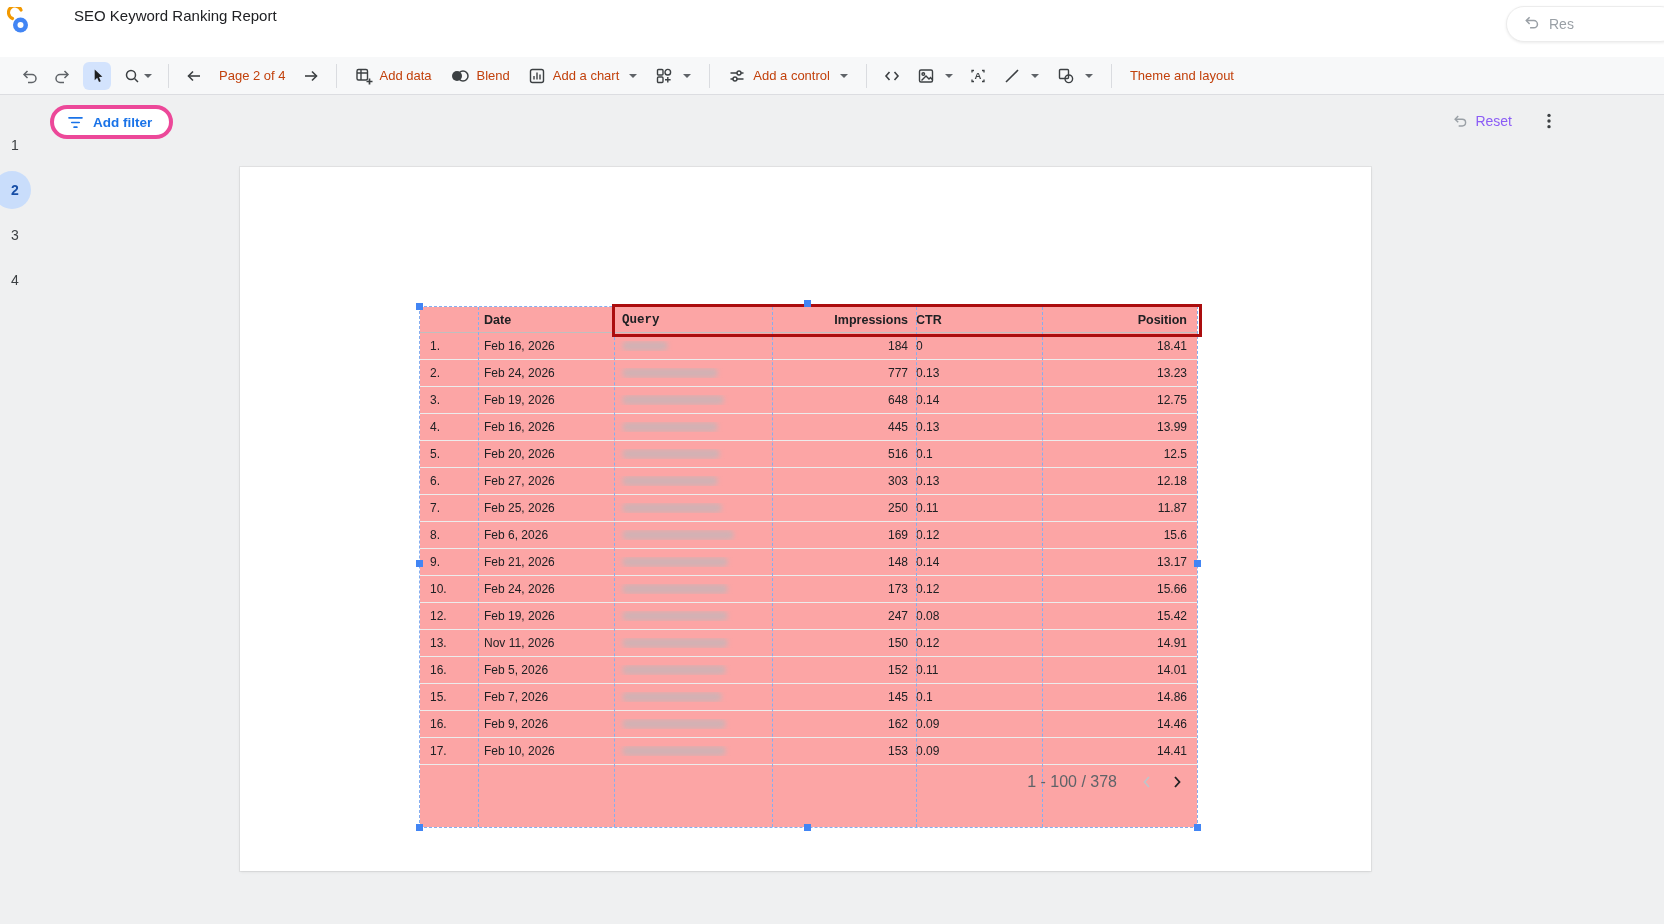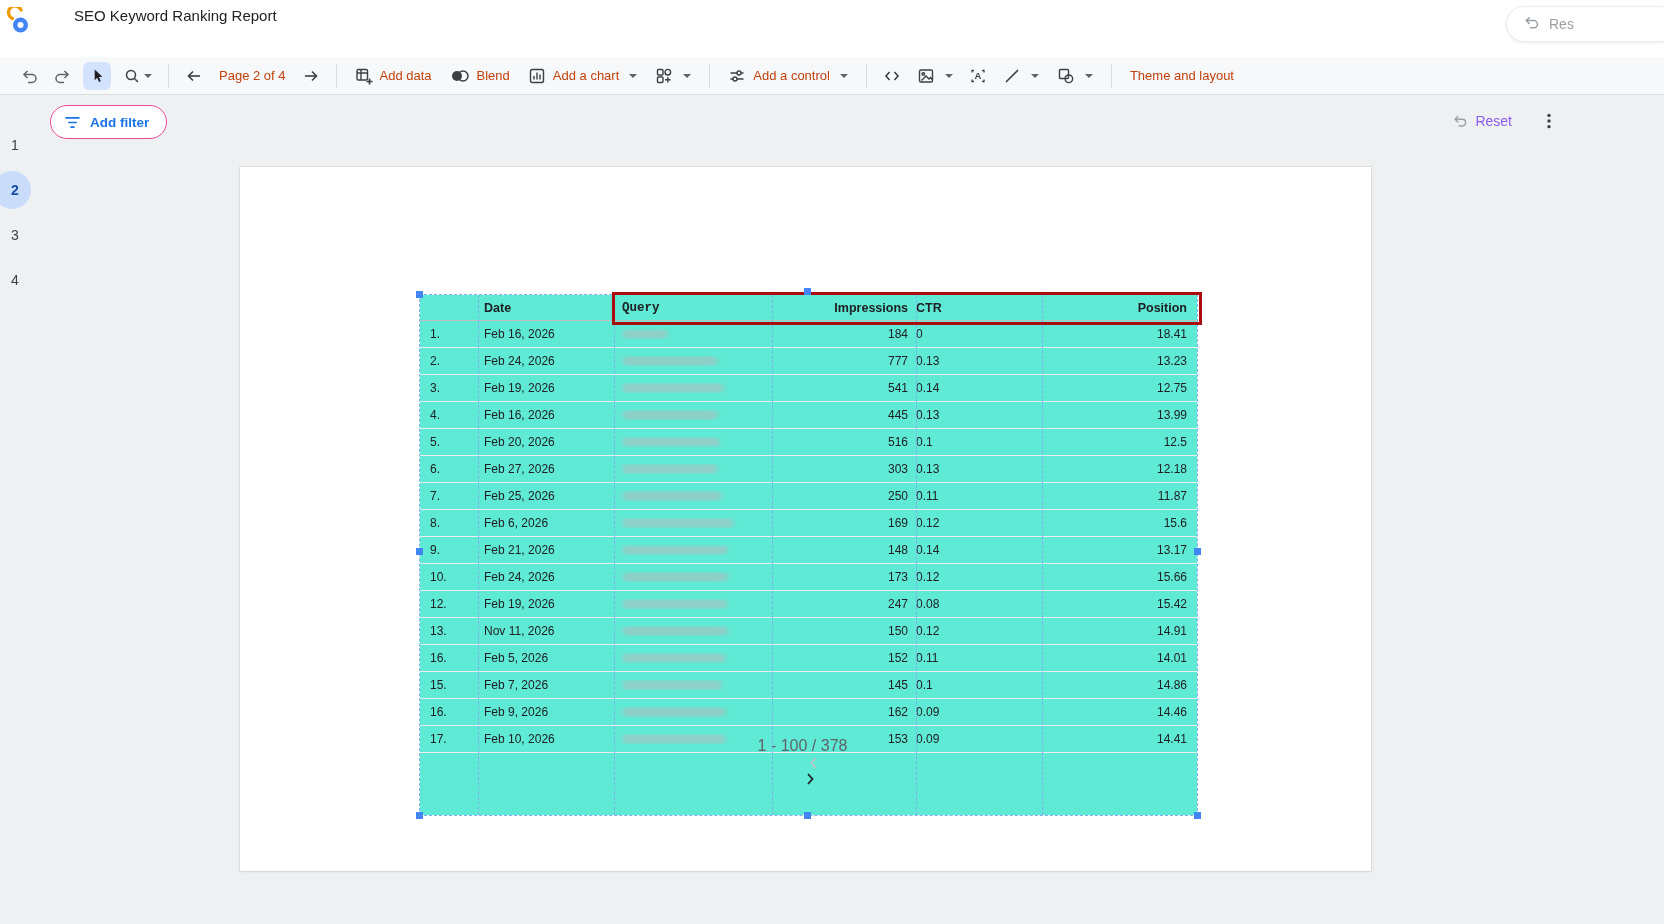--- a/index.html
+++ b/index.html
@@ -26,54 +26,54 @@
   .tbtn { display:flex; align-items:center; gap:7px; padding:0 9px; height:30px; border-radius:4px;
     font-size:13px; color:#c2410c; cursor:default; white-space:nowrap; }
   .tool-selected { background:#d3e3fd; border-radius:6px; width:28px; height:28px;
     display:flex; align-items:center; justify-content:center; margin:0 5px; }
   .caret { width:0; height:0; border-left:4px solid transparent; border-right:4px solid transparent;
     border-top:4.5px solid #5f6368; margin-left:3px; }
   .tdiv { width:1px; height:24px; background:#dadce0; margin:0 9px; flex:0 0 1px; }
 
   
   .add-filter { position:absolute; left:50px; top:105px; height:34px; border-radius:17px; background:#fff;
-    border:1px solid #ec4899; display:flex; align-items:center; gap:9px; padding:0 17px 0 13px;
+    border:4px solid #ec4899; display:flex; align-items:center; gap:9px; padding:0 17px 0 13px;
     color:#1a73e8; font-size:13.5px; font-weight:bold; z-index:5; }
   .reset-btn { position:absolute; right:152px; top:113px; display:flex; align-items:flex-start; gap:7px;
     color:#8b5cf6; font-size:14px; z-index:5; }
   .more-btn { position:absolute; right:106px; top:112px; z-index:5; display:flex; }
 
   
   .page-rail { position:absolute; left:0; top:122px; width:30px; display:flex; flex-direction:column; z-index:4; }
   .rail-item { height:45px; display:flex; align-items:center; justify-content:center;
     font-size:14px; color:#3c4043; position:relative; cursor:default; }
   .rail-item span { position:relative; z-index:1; }
   .rail-item.current { color:#174ea6; font-weight:bold; }
   .rail-item.current::before { content:""; position:absolute; left:-7px; top:4px; width:38px; height:38px;
     border-radius:50%; background:#c9ddfb; }
 
   
   .page { position:absolute; left:240px; top:167px; width:1131px; height:704px; background:#fff;
     box-shadow:0 0 0 1px rgba(0,0,0,.05), 0 1px 3px rgba(0,0,0,.08); z-index:1; }
 
   
-  .table-wrap { position:absolute; left:180px; top:128px; width:777px; height:520px; background:#5eead4;
+  .table-wrap { position:absolute; left:180px; top:140px; width:777px; height:520px; background:#fca5a5;
     outline:1px dashed #85aef0; }
   .thead { display:flex; height:26px; align-items:center; font-weight:bold; font-size:12.5px;
     border-bottom:1px solid #bfbfbf; position:relative; z-index:1; }
   .trow { display:flex; height:27px; align-items:center; font-size:12px; border-bottom:1px solid #ececec; }
   .cell { overflow:hidden; white-space:nowrap; }
   .c0 { width:58px;  padding-left:10px; }
   .c1 { width:136px; padding-left:6px; }
   .c2 { width:158px; padding-left:8px;font-family:Liberation Mono, monospace; }
   .c3 { width:144px; padding-right:8px;  text-align:right; }
   .c4 { width:126px; padding-right:8px;  text-align:left; }
   .c5 { width:155px; padding-right:10px; text-align:right; }
   .tfoot { display:flex; height:34px; align-items:center; justify-content:flex-end;
-    font-size:16px; color:#5f6368; padding-right:12px;flex-direction:column; }
+    font-size:16px; color:#5f6368; padding-right:12px; }
   .pg-prev { margin-left:22px; color:#c0c4c8; display:flex; }
   .pg-next { margin-left:14px; color:#202124; display:flex; }
   .blur-bar { height:10px; border-radius:5px; background:#b6babe; filter:blur(2.5px); opacity:.6; }
 
   .col-line { position:absolute; top:0; bottom:0; width:0; border-left:1px dashed #85aef0;
     pointer-events:none; z-index:2; }
   .l1{left:58px;} .l2{left:194px;} .l3{left:352px;} .l4{left:496px;} .l5{left:622px;}
 
   .handle { position:absolute; width:7px; height:7px; background:#4285f4; z-index:4; }
   .h-tl{left:-4px;top:-4px;} .h-tm{left:384px;top:-7px;z-index:6;} .h-ml{left:-4px;top:253px;}
@@ -332,21 +332,21 @@
             <div class="cell c3">777</div>
             <div class="cell c4">0.13</div>
             <div class="cell c5">13.23</div>
           </div>
           <div class="trow">
             <div class="cell c0">3.</div>
             <div class="cell c1">Feb 19, 2026</div>
             <div class="cell c2">
               <div class="blur-bar" style="width: 102px;"></div>
             </div>
-            <div class="cell c3">541</div>
+            <div class="cell c3">648</div>
             <div class="cell c4">0.14</div>
             <div class="cell c5">12.75</div>
           </div>
           <div class="trow">
             <div class="cell c0">4.</div>
             <div class="cell c1">Feb 16, 2026</div>
             <div class="cell c2">
               <div class="blur-bar" style="width: 96px;"></div>
             </div>
             <div class="cell c3">445</div>

